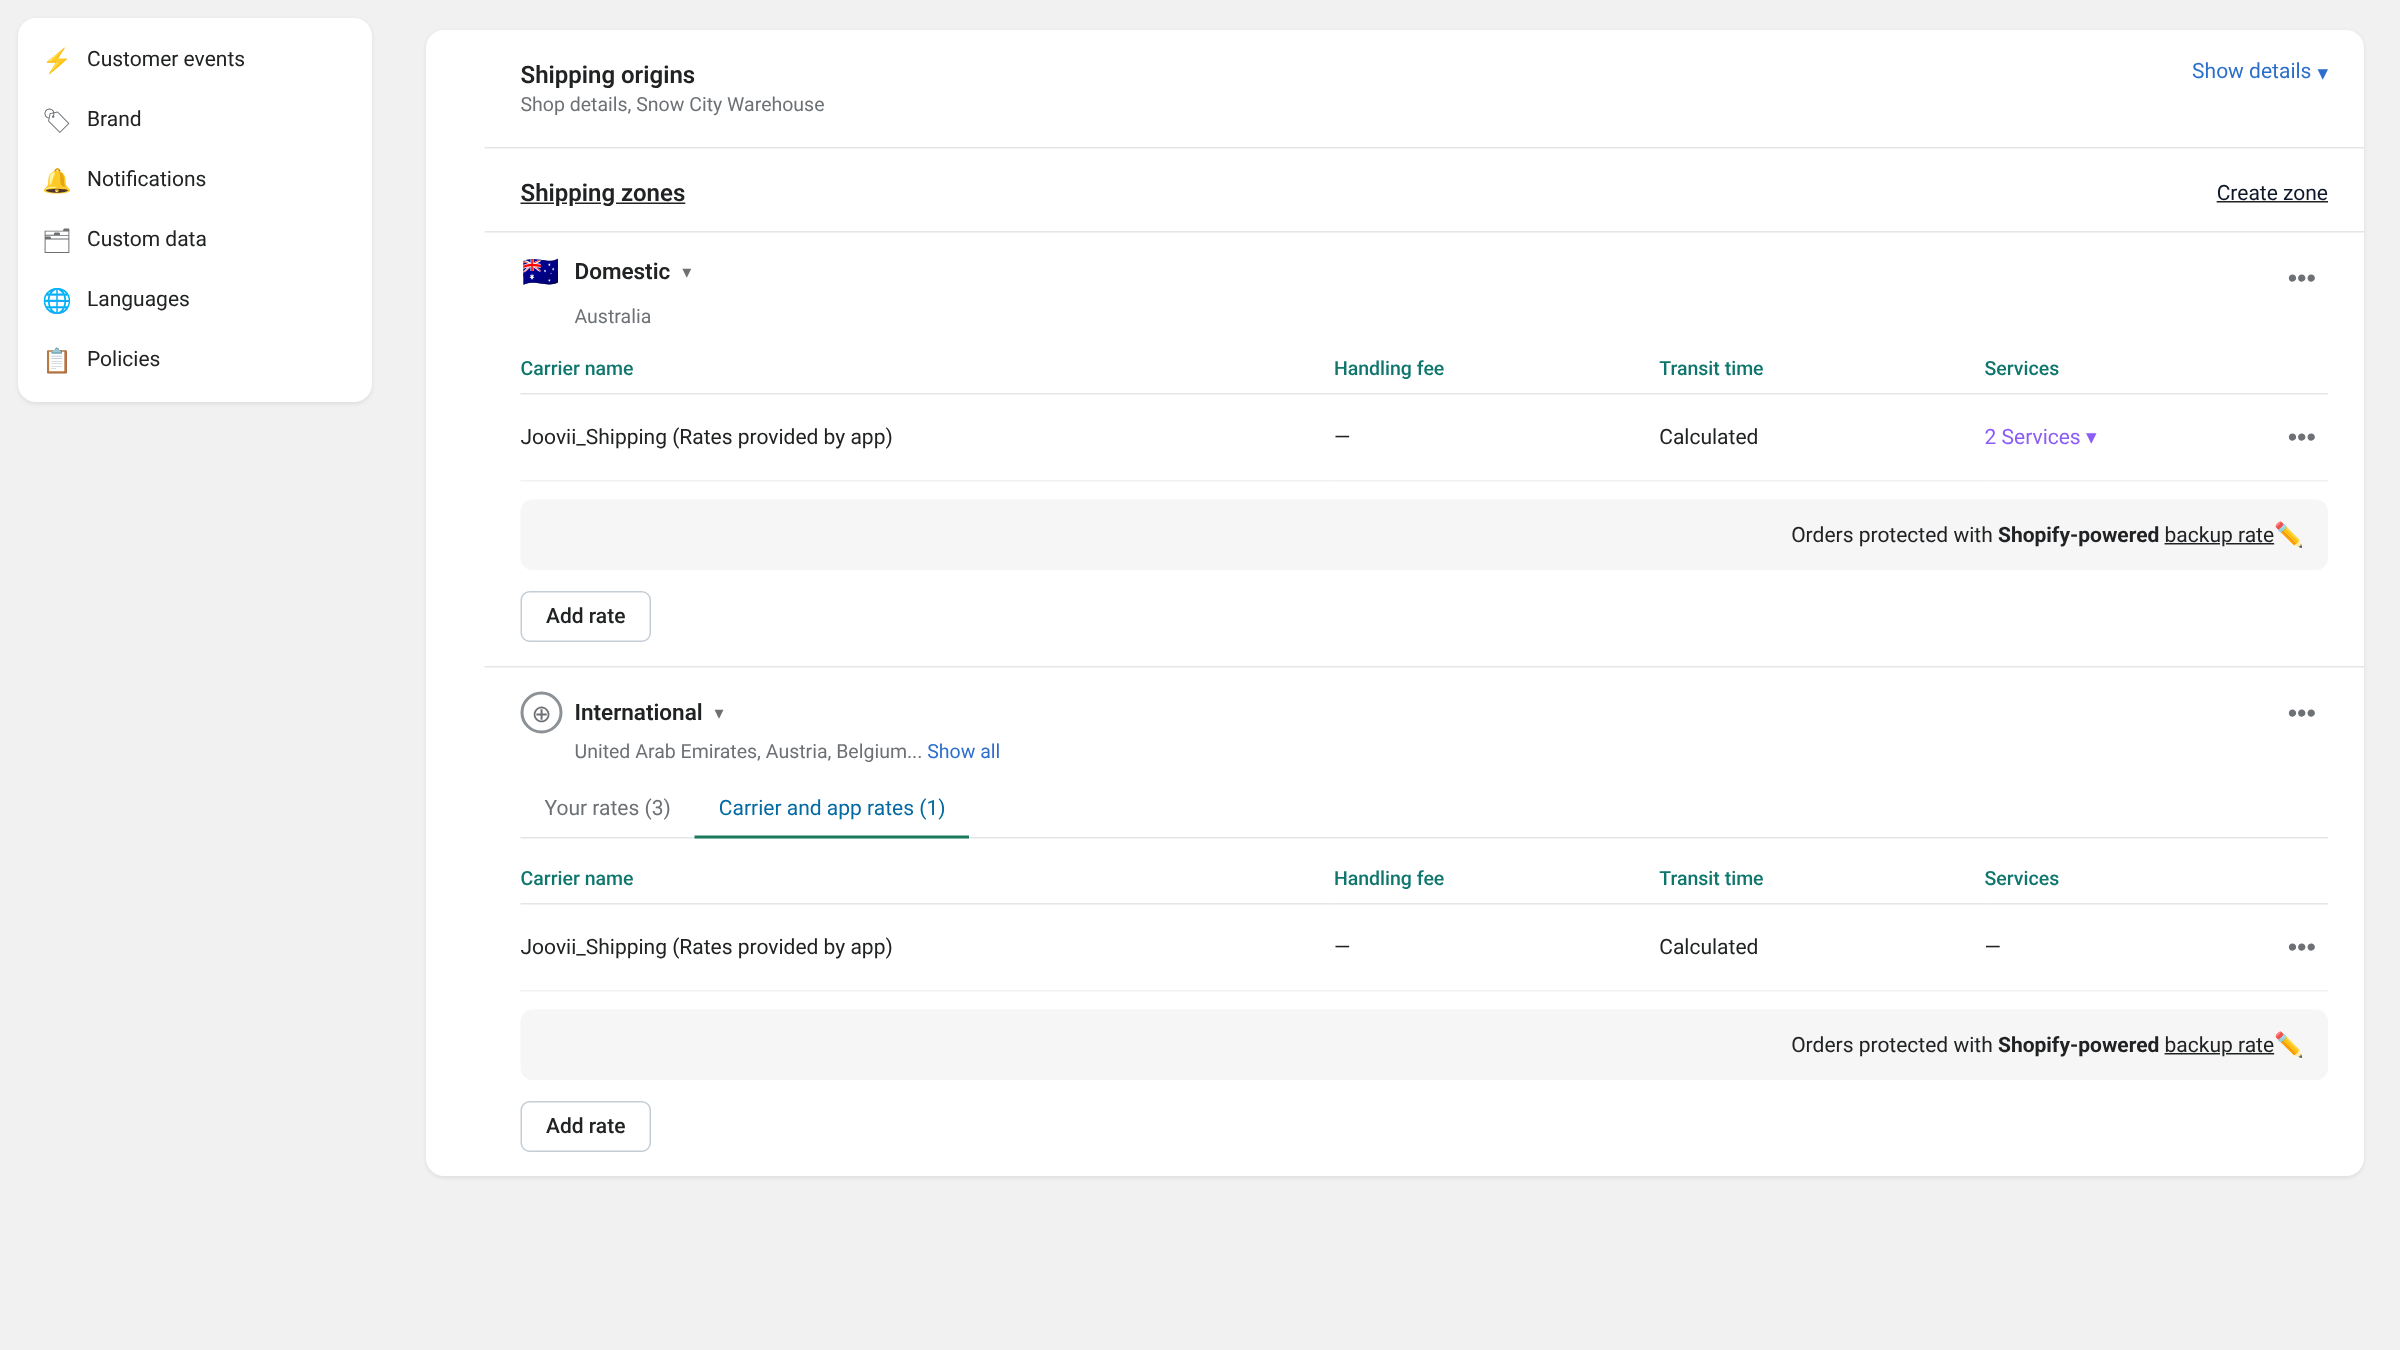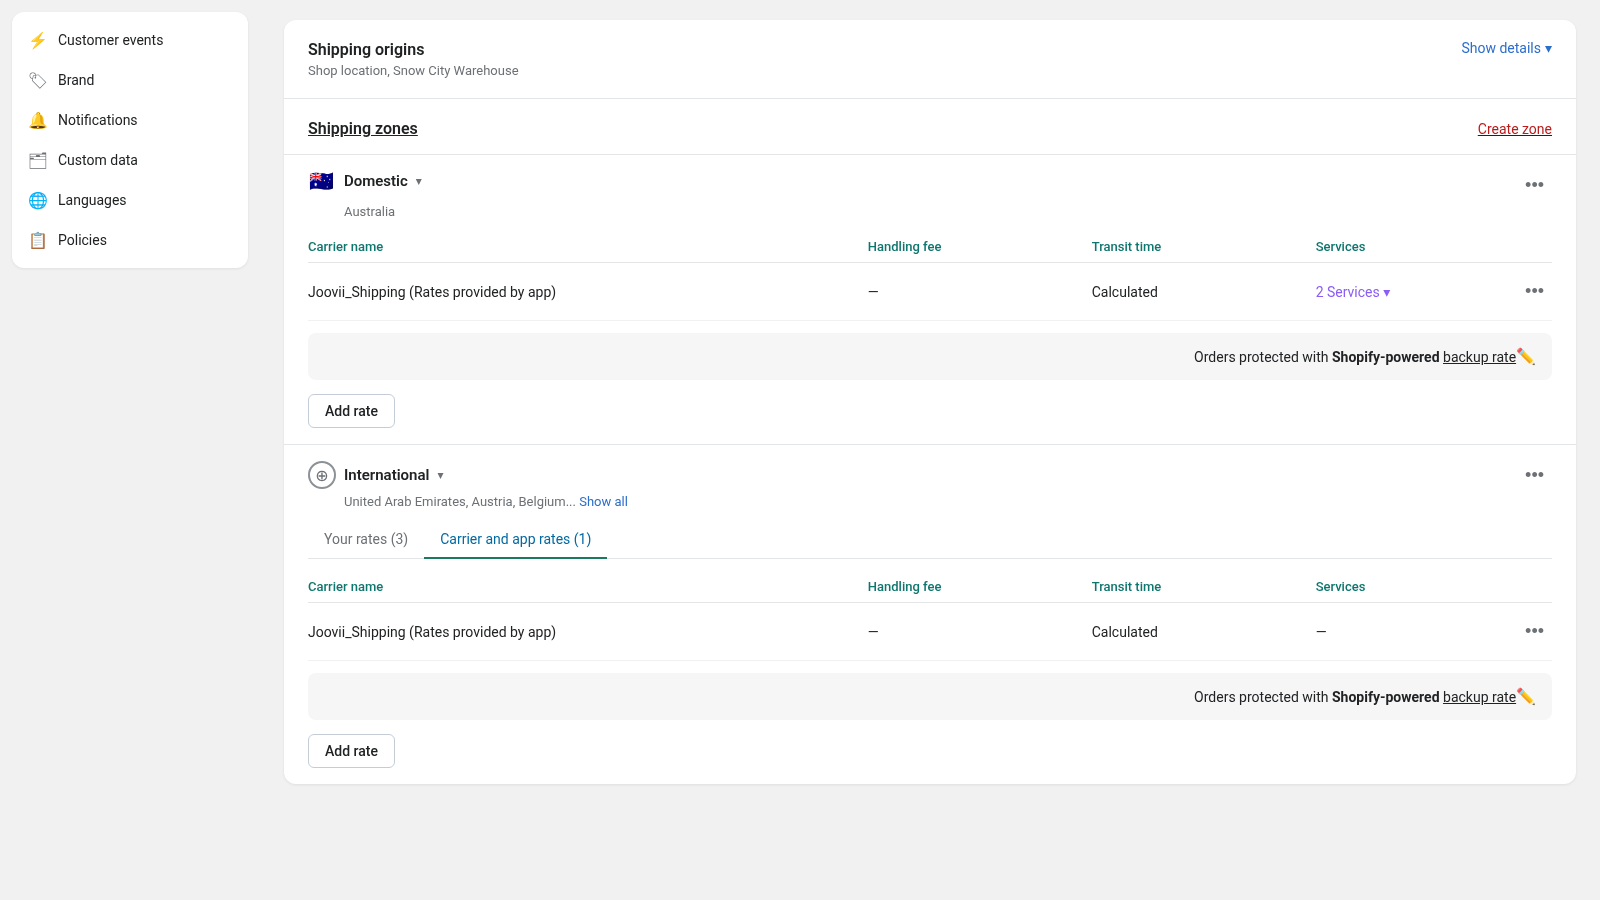--- a/index.html
+++ b/index.html
@@ -53,20 +53,21 @@
       padding: 20px 24px;
       overflow-y: auto;
     }
 
     .content-card {
       background: #fff;
       border-radius: 12px;
       margin-bottom: 16px;
       box-shadow: 0 1px 3px rgba(0,0,0,0.08);
       overflow: hidden;
+      padding-left: 39px;
     }
 
     
     .origins-header {
       display: flex;
       justify-content: space-between;
       align-items: flex-start;
       padding: 20px 24px 20px 24px;
       border-bottom: 1px solid #e4e5e7;
     }
@@ -98,21 +99,21 @@
       align-items: center;
       padding: 20px 24px 16px 24px;
       text-decoration: underline;
     }
     .zones-title {
       font-size: 16px;
       font-weight: 600;
       color: #202223;
     }
     .create-zone-btn {
-      color: #b91c1c;
+      color: #0f172a;
       font-size: 14px;
       cursor: pointer;
       background: none;
       border: none;
       font-family: inherit;
     }
 
     
     .zone-section {
       border-top: 1px solid #e4e5e7;
@@ -300,21 +301,21 @@
       </div>
   </div>
 </nav>
 
 <main class="main">
 
   <div class="content-card">
     <div class="origins-header">
       <div>
         <div class="origins-title">Shipping origins</div>
-        <div class="origins-subtitle">Shop location, Snow City Warehouse</div>
+        <div class="origins-subtitle">Shop details, Snow City Warehouse</div>
       </div>
       <button class="show-details-btn">
         <span>Show details</span>
         <span>▾</span>
       </button>
     </div>
 
     <div class="zones-header">
       <div class="zones-title">Shipping zones</div>
       <button class="create-zone-btn">Create zone</button>

